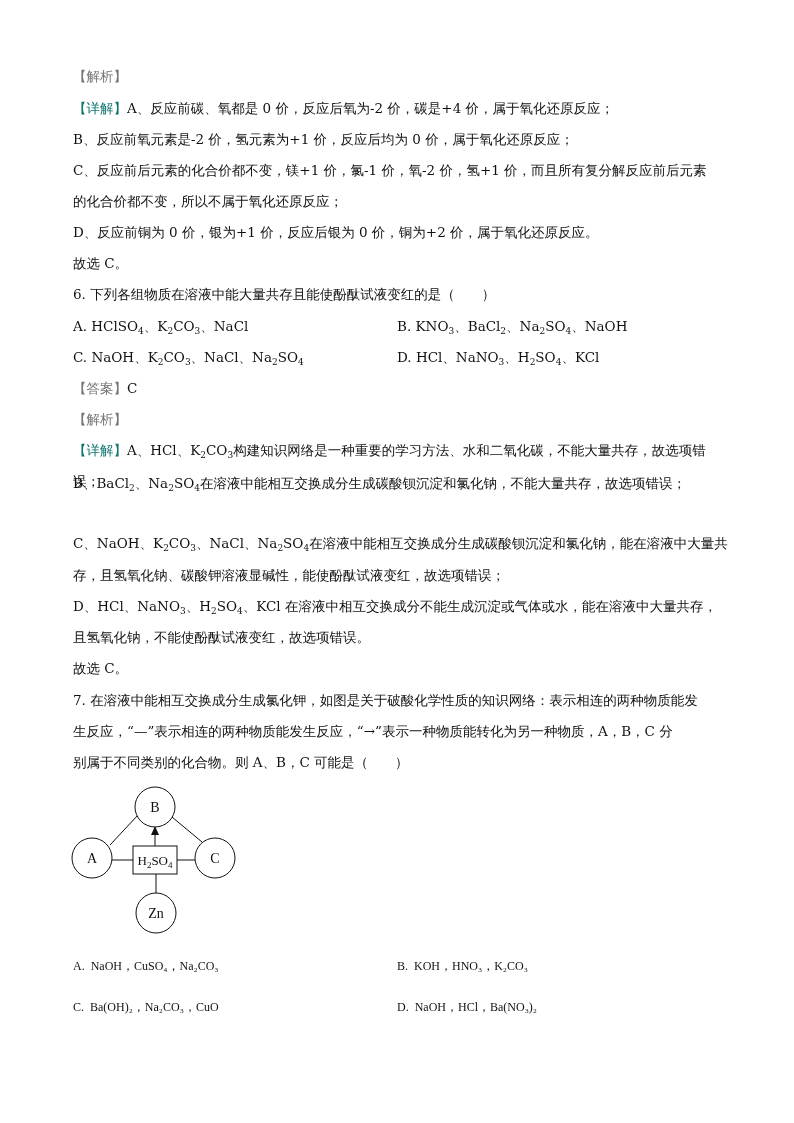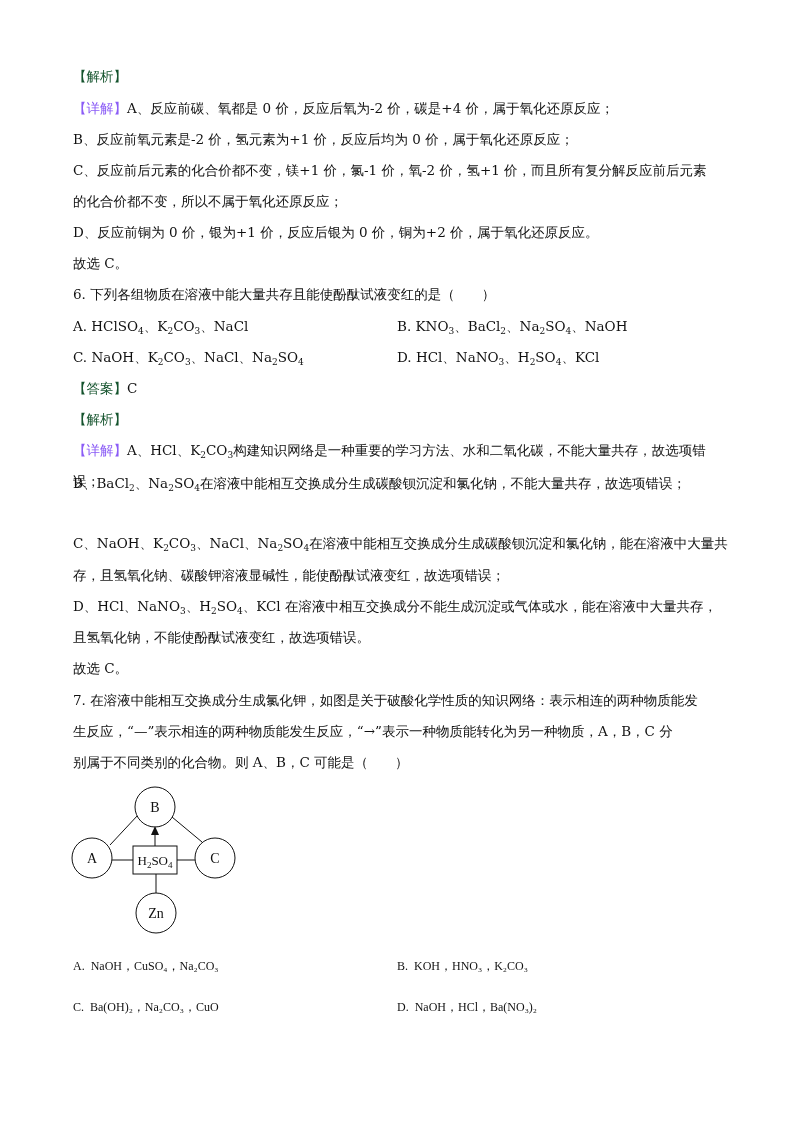--- a/index.html
+++ b/index.html
@@ -1,20 +1,20 @@
 <!DOCTYPE html>
 <html><head>
 <meta charset="utf-8">
 <style>
   html, body { margin:0; padding:0; background:#ffffff; }
   body { width:794px; height:1123px; position:relative; overflow:hidden;
          font-family:"DejaVu Serif","Liberation Serif",serif; color:#111; }
   .line { position:absolute; left:73px; font-size:13.5px; line-height:18px; white-space:nowrap; }
-  .tag { color:#14532d; }
-  .tag-black { color:#8b5cf6; }
+  .tag { color:#737373; }
+  .tag-black { color:#0f766e; }
   .opt-right { left:397px; }
   sub { font-size:9px; vertical-align:-3px; line-height:0; }
   .diagram { position:absolute; left:60px; top:780px; width:200px; height:160px; }
   .chem { font-family:"Liberation Serif","DejaVu Serif",serif; font-size:12px; }
 </style>
 </head>
 <body>
 
 <div class="line tag" style="top:67px">【解析】</div>
 <div class="line" style="top:99px">

